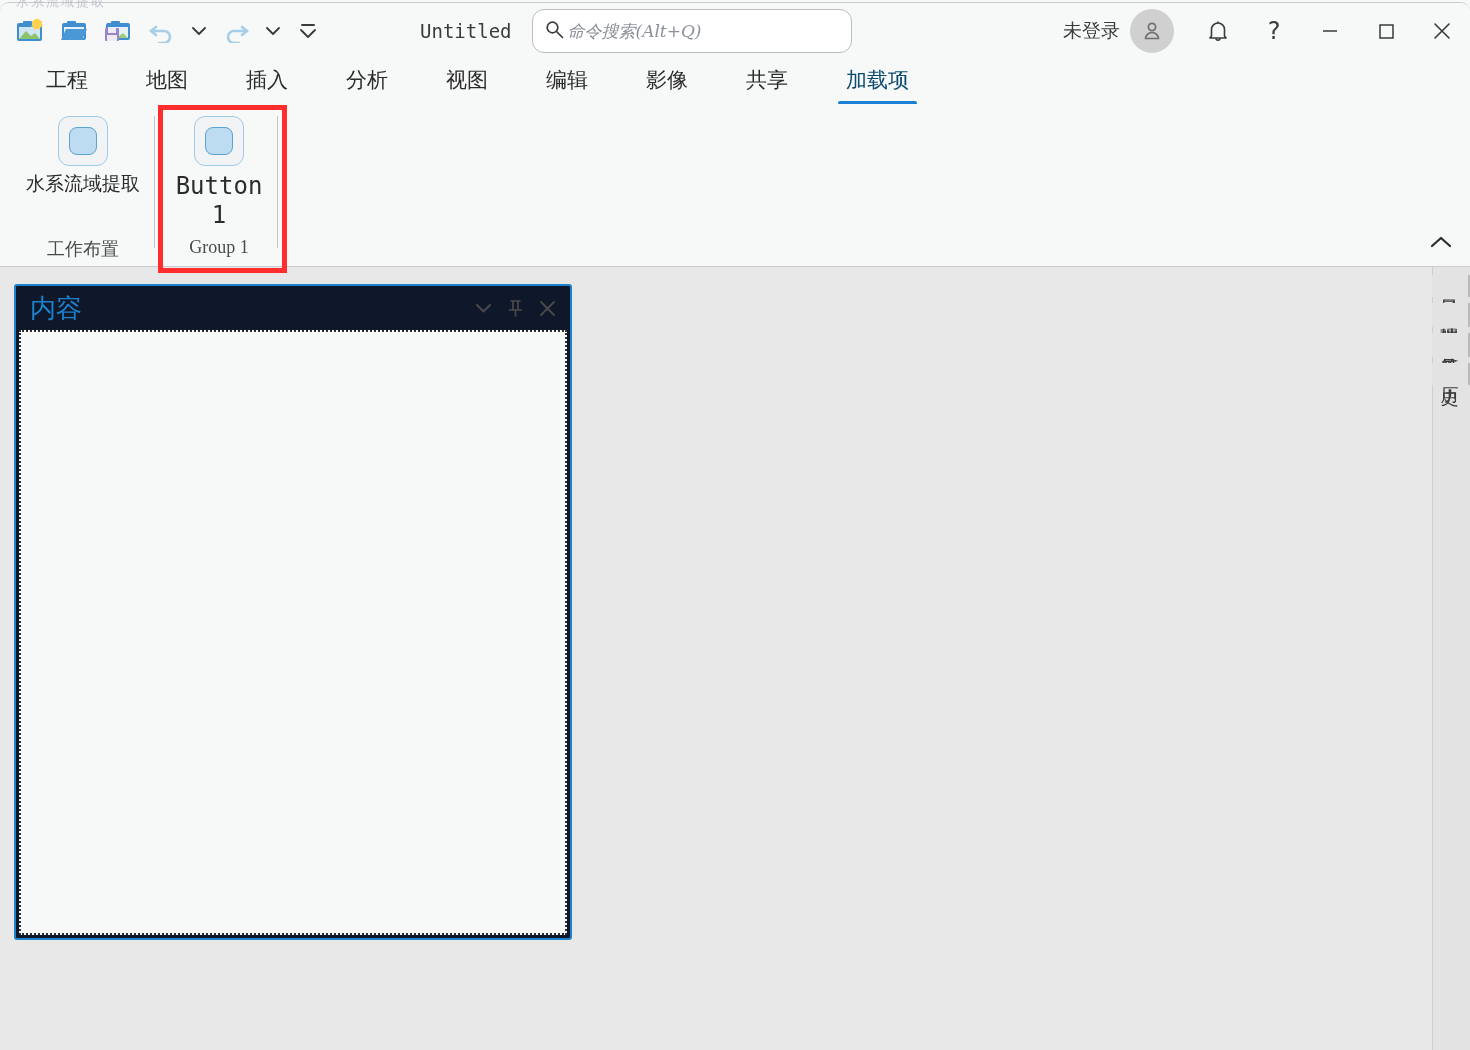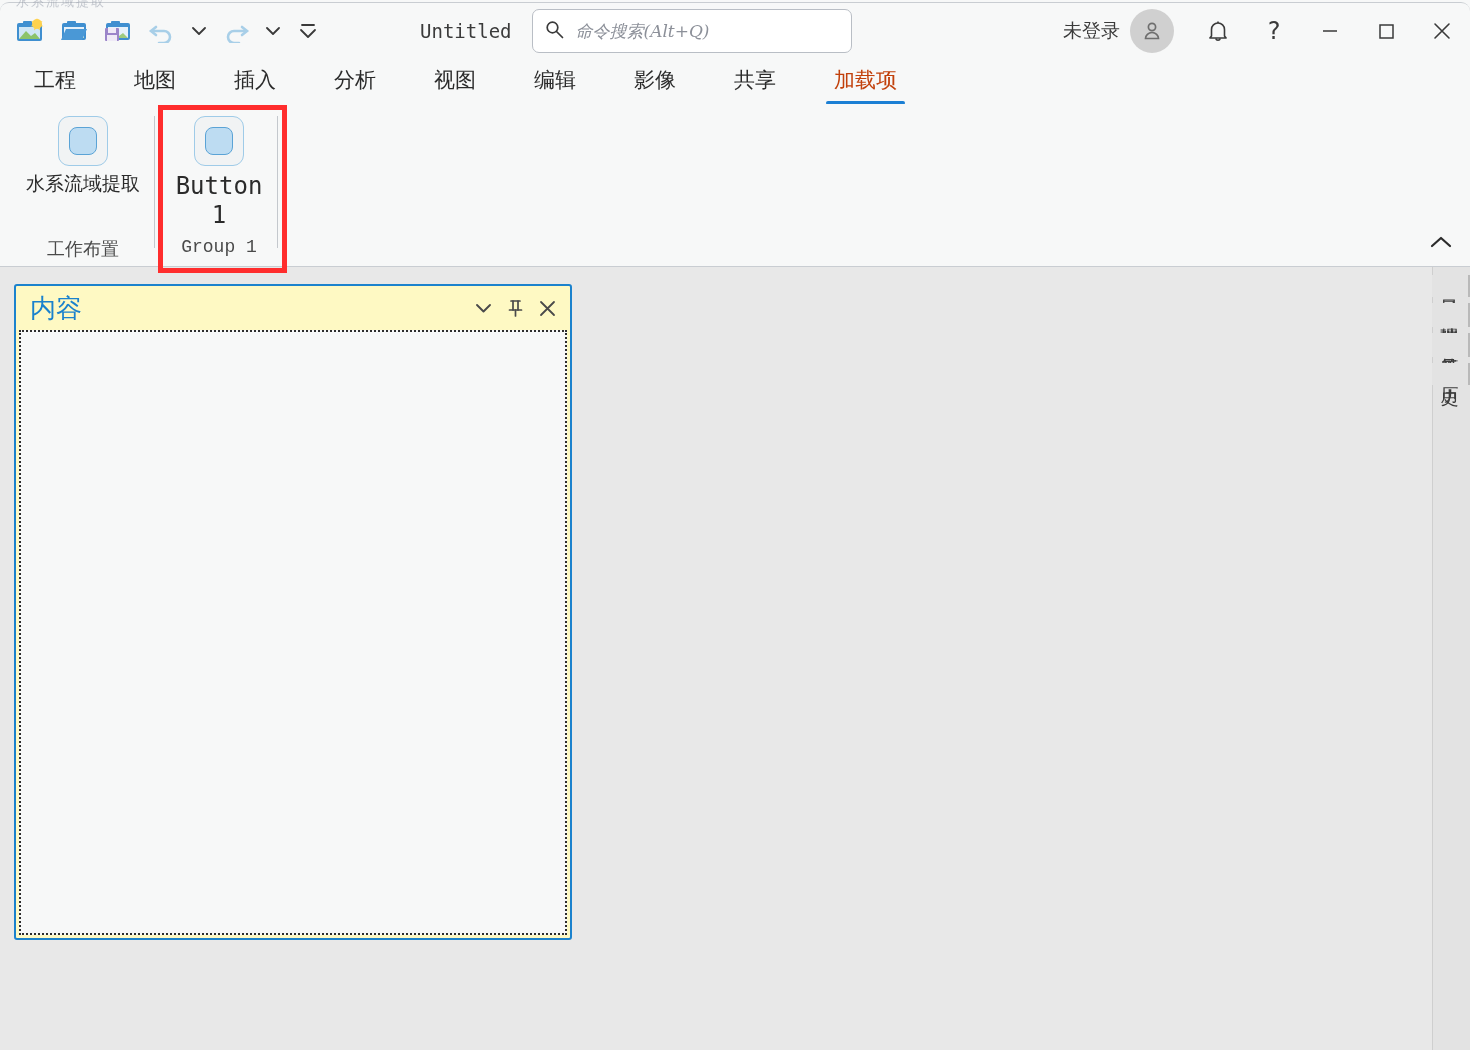--- a/index.html
+++ b/index.html
@@ -65,26 +65,26 @@
     font-size: 19px;
     color: #3b3b3b;
     margin-left: 92px;
     white-space: nowrap;
   }
 
   .searchbox {
     margin-left: 20px;
     width: 320px; height: 44px;
     border: 1px solid #b9bec5;
-    border-radius: 7px;
+    border-radius: 12px;
     background: #ffffff;
     display: flex;
     align-items: center;
     padding: 0 12px;
-    gap: 12px;
+    gap: 4px;
   }
   .search-ph {
     font-family: "DejaVu Serif", serif;
     font-style: italic;
     font-size: 17px;
     color: #8c9099;
     white-space: nowrap;
   }
 
   .right-cluster {
@@ -114,33 +114,33 @@
   }
 
   
   .ribbon-tabs {
     position: absolute;
     left: 0; top: 62px;
     width: 1470px; height: 42px;
     background: #f7f8f8;
     display: flex;
     align-items: flex-start;
-    padding-left: 20px;
+    padding-left: 32px;
   }
   .rtab {
     position: relative;
     font-size: 21px;
     color: #2b2b2b;
     padding: 4px 14px 8px 14px;
     margin-right: 30px;
     white-space: nowrap;
     cursor: default;
     font-family: "DejaVu Sans", sans-serif;
   }
-  .rtab.active { color: #c2410c; }
+  .rtab.active { color: #0c4a6e; }
   .rtab.active::after {
     content: "";
     position: absolute;
     left: 6px; right: 6px; bottom: -3px;
     height: 4px;
     background: #1b7fd4;
     border-radius: 2px;
   }
 
   
@@ -202,21 +202,21 @@
     font-size: 24px;
   }
   .group-label {
     height: 30px;
     font-size: 18px;
     color: #4a4a4a;
     text-align: center;
     font-family: "DejaVu Sans", sans-serif;
     white-space: nowrap;
   }
-  .group-label.mono { font-family: Liberation Mono, monospace; text-align: center; }
+  .group-label.mono { font-family: Liberation Serif, serif; text-align: center; }
   .group-sep {
     position: absolute;
     top: 12px;
     width: 1px; height: 132px;
     background: #c4c8cd;
   }
   .collapse-ribbon {
     position: absolute;
     right: 12px; bottom: 10px;
     width: 34px; height: 28px;
@@ -240,21 +240,21 @@
     left: 0; top: 267px;
     width: 1470px; height: 783px;
     background: #e8e8e8;
   }
 
   
   .pane {
     position: absolute;
     left: 14px; top: 17px;
     width: 558px; height: 656px;
-    background: #fef9c3;
+    background: #0f172a;
     border: 2px solid #1b82cd;
     border-radius: 3px;
     display: flex;
     flex-direction: column;
   }
   .pane-header {
     height: 44px;
     display: flex;
     align-items: center;
     padding: 0 8px 0 14px;

